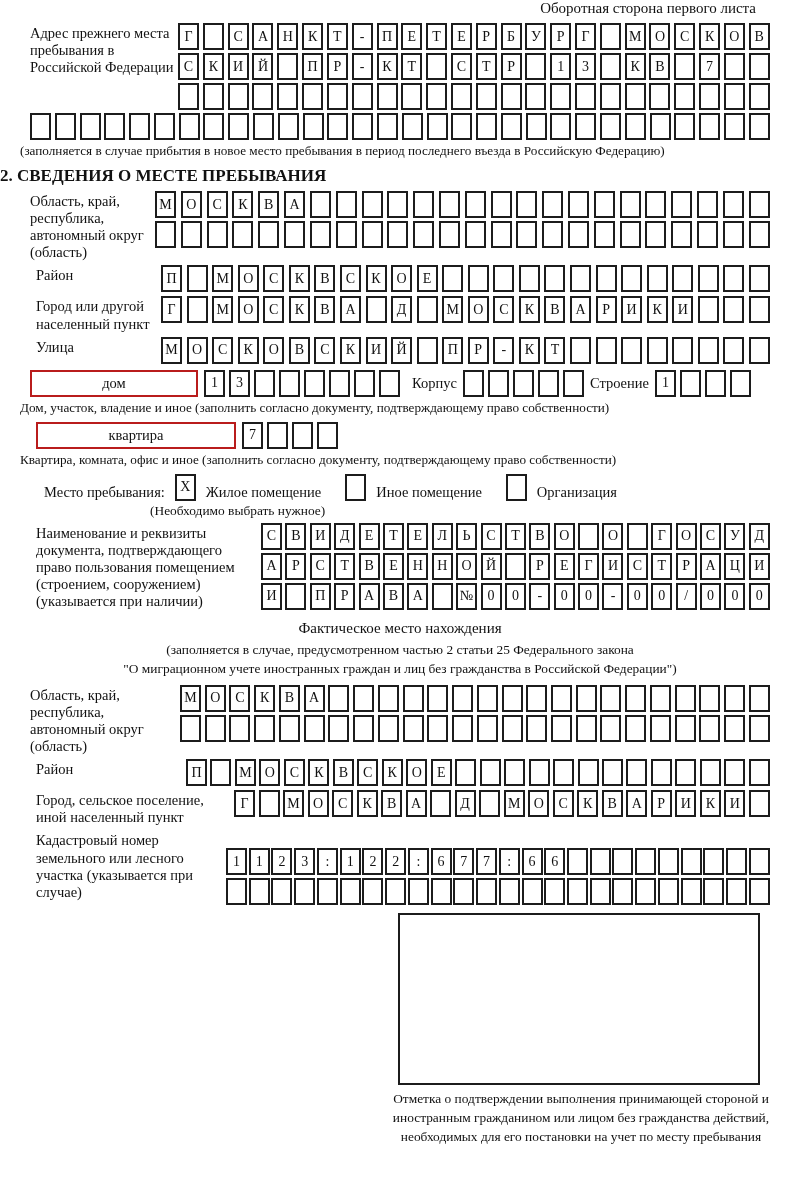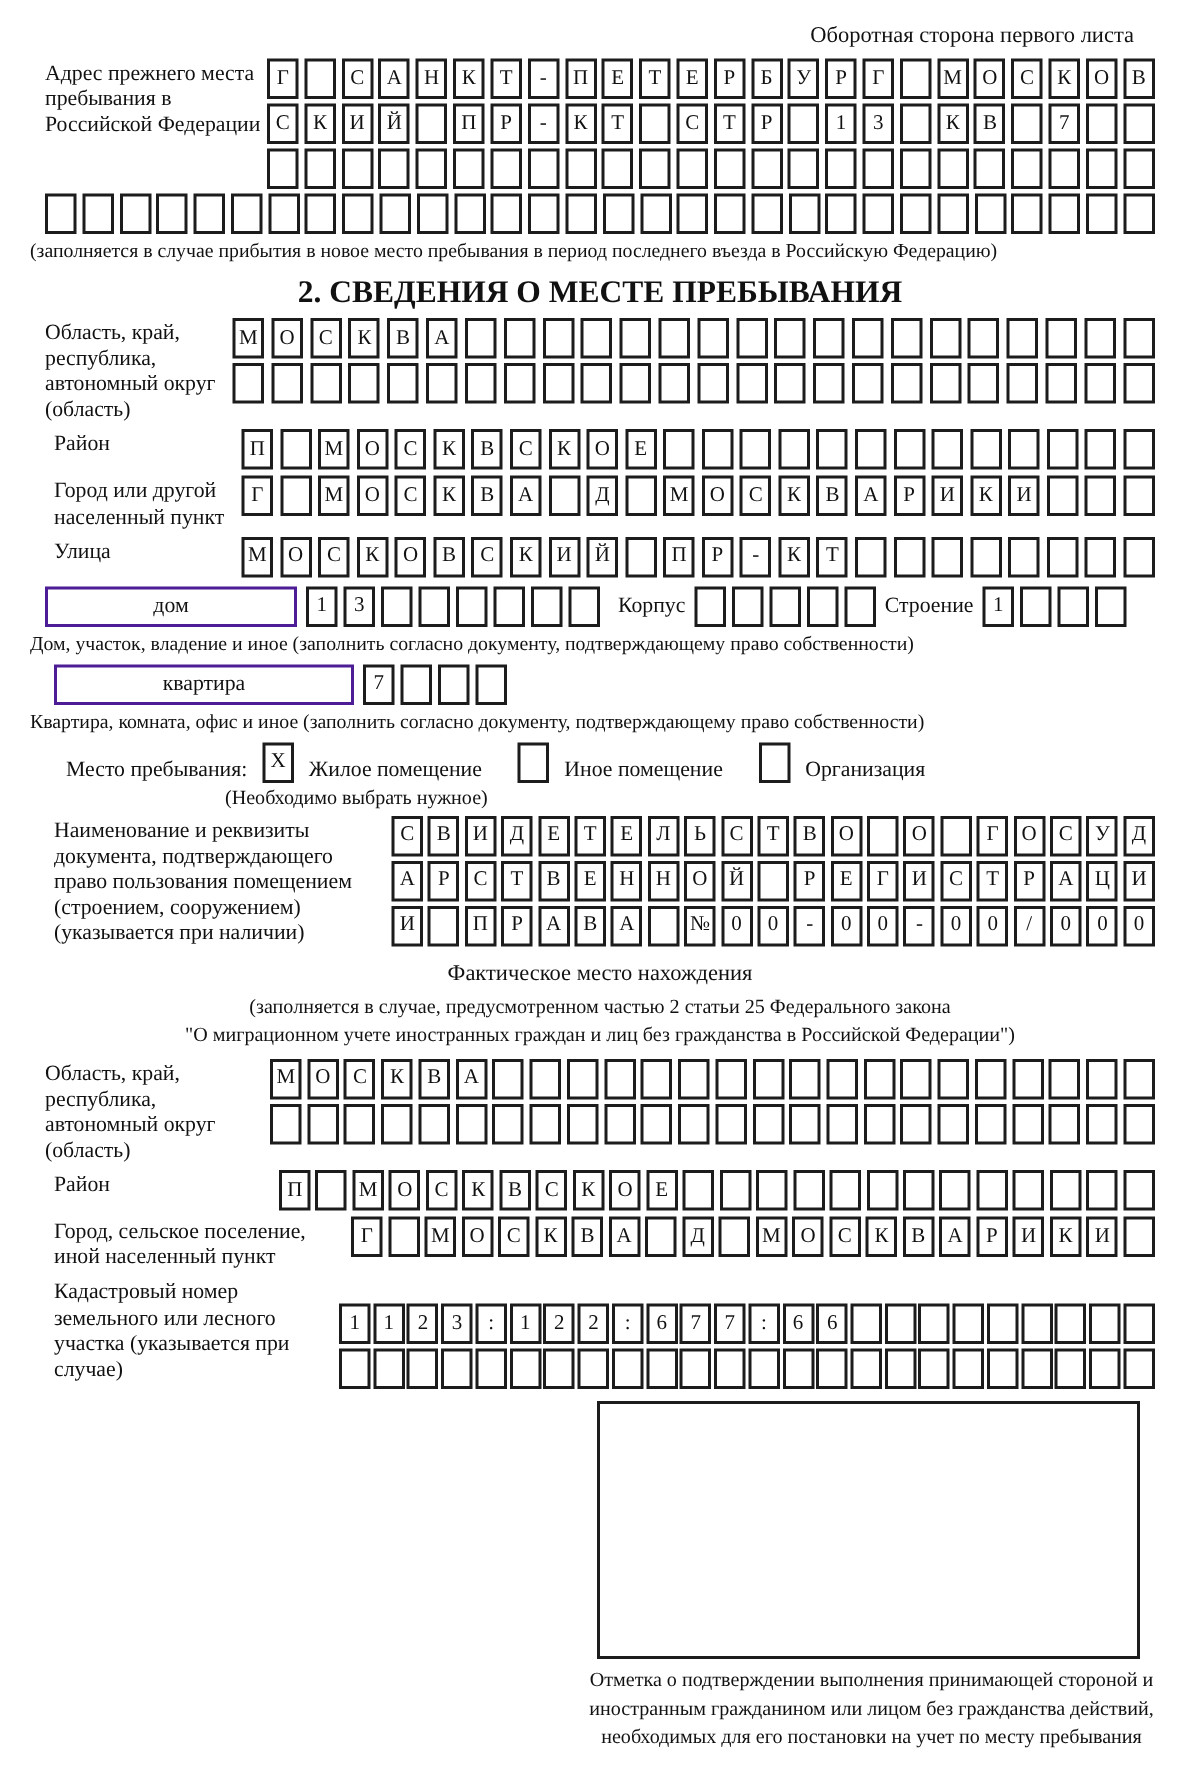--- a/index.html
+++ b/index.html
@@ -1,41 +1,41 @@
 <!DOCTYPE html>
 <html><head>
 <meta charset="utf-8">
 <style>
   html,body{margin:0;padding:0;background:#fff;}
   body{width:800px;height:1180px;overflow:hidden;color:#111;
        font-family:"Liberation Serif","DejaVu Serif",serif;}
-  .page{position:relative;width:800px;height:1180px;padding-top:16px;box-sizing:border-box;}
+  .page{position:relative;width:800px;height:1180px;padding-top:0;box-sizing:border-box;}
   .header-note{text-align:right;margin-right:44px;font-size:15px;}
   .frow{display:flex;margin:0 30px;align-items:flex-start;}
   .flabel{font-size:14.5px;line-height:1.18;padding-top:2px;}
   .w148{flex:0 0 148px;}
   .w125{flex:0 0 125px;}
   .w150{flex:0 0 150px;}
   .w198{flex:0 0 198px;}
   .w190{flex:0 0 190px;}
   .w225{flex:0 0 225px;}
   .rows{flex:1;display:flex;flex-direction:column;gap:3px;}
   .boxrow{display:flex;justify-content:space-between;}
   .cell{box-sizing:border-box;flex:0 0 21px;width:21px;height:27px;border:2px solid #1c1c1c;
         display:flex;align-items:center;justify-content:center;font-size:14px;line-height:1;background:#fff;}
   .cellgroup{display:flex;gap:4px;}
   .fullrow{margin:3px 30px 0 30px;}
   .caption{font-size:13.2px;margin:3px 20px 0 20px;}
-  .h-main{font-weight:bold;font-size:21px;text-align:center;margin:7px 0 5px 0;}
+  .h-main{font-weight:bold;font-size:17px;text-align:left;margin:7px 0 5px 0;}
   .h-sub{font-weight:normal;font-size:15px;text-align:center;margin:10px 0 4px 0;}
   .note-line{font-size:13.4px;text-align:center;margin:0 40px;line-height:1.4;}
   .mt6{margin-top:6px;}
   .mt4{margin-top:4px;margin-left:36px;}
   .house-row{display:flex;align-items:center;margin:6px 30px 0 30px;}
-  .widebox{box-sizing:border-box;height:27px;border:2px solid #4c1d95;display:flex;
+  .widebox{box-sizing:border-box;height:27px;border:2px solid #b91c1c;display:flex;
            align-items:center;justify-content:center;font-size:14.5px;}
   .wb-dom{flex:0 0 168px;}
   .wb-kv{flex:0 0 200px;margin-left:6px;text-align:center;}
   .inline-label{font-size:14.5px;margin:0 6px;white-space:nowrap;}
   .stay-row{display:flex;align-items:flex-end;margin:6px 30px 0 44px;font-size:14.5px;}
   .stay-row .cellgroup{margin:0 10px;}
   .stay-opt{margin-right:14px;}
   .hint{font-size:13.4px;margin:2px 0 0 150px;width:420px;text-align:left;}
   .mark-box{box-sizing:border-box;margin:8px 0 0 398px;width:362px;height:172px;border:2px solid #1c1c1c;}
   .mark-caption{width:386px;margin:4px 0 0 388px;text-align:center;font-size:13.4px;line-height:1.42;}

